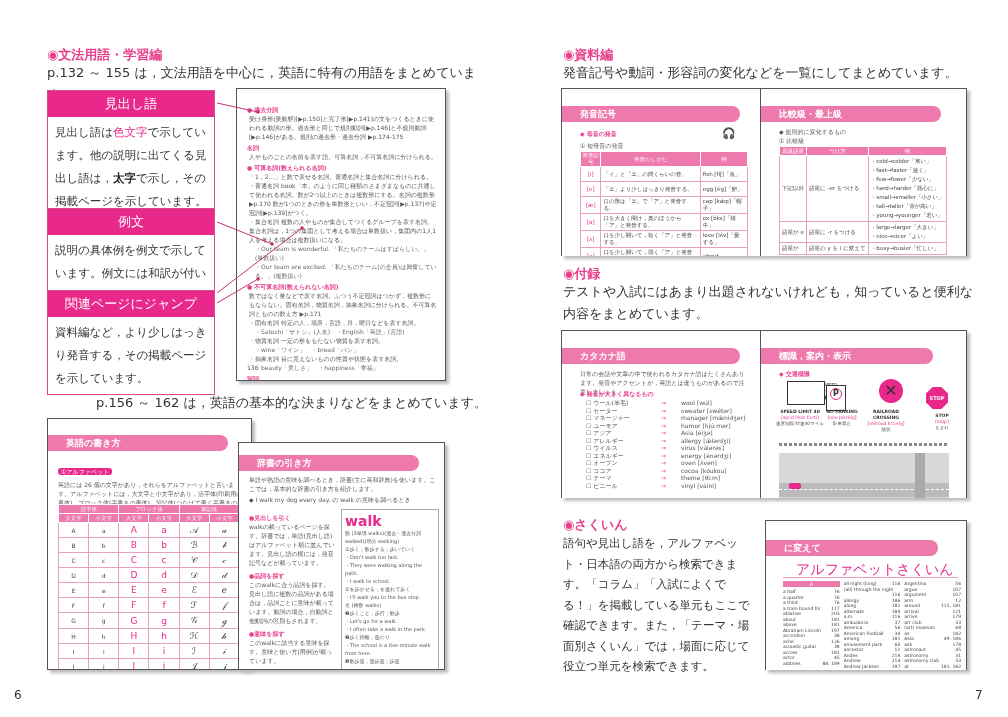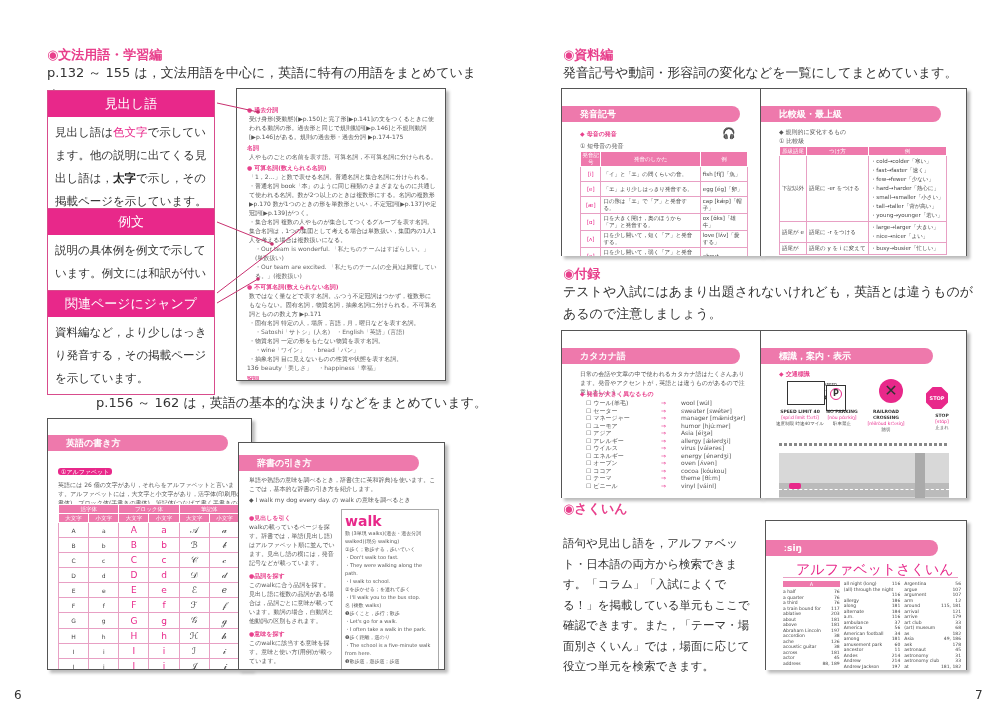--- a/index.html
+++ b/index.html
@@ -311,21 +311,21 @@
           <td>語尾の y を i に変えて</td>
           <td>
             <div style="line-height:9px;">・busy→busier「忙しい」</div>
           </td>
         </tr>
       </tbody>
   </table>
 </div>
 
 <div class="abs sec-head" style="left:563px;top:265px;">◉付録</div>
-<div class="abs sec-text" style="left:563px;top:281px;width:410px;">テストや入試にはあまり出題されないけれども，英語とは違うものがあるので注意しましょう。</div>
+<div class="abs sec-text" style="left:563px;top:281px;width:410px;">テストや入試にはあまり出題されないけれども，知っていると便利な内容をまとめています。</div>
 
 <div class="page" style="left:561px;top:330px;width:200px;height:168px;border-bottom:none;">
   <div class="banner" style="left:0;top:17px;width:178px;">カタカナ語</div>
   <div class="tiny" style="position:absolute;left:18px;top:38px;width:170px;">日常の会話や文章の中で使われるカタカナ語はたくさんあります。発音やアクセントが，英語とは違うものがあるので注意しましょう。</div>
   <div class="tinyp" style="position:absolute;left:18px;top:58px;">◆ 発音が大きく異なるもの</div>
   <div id="kata-list" style="position:absolute;left:24px;top:68px;width:160px;">
       <div class="tiny" style="display:flex;line-height:7.5px;">
         <span style="width:75px;">☐ ウール(羊毛)</span>
         <span style="width:20px;color:#e8288a;">⇒</span>
         <span>wool [wúl]</span>
@@ -426,25 +426,25 @@
 
   <div style="position:absolute;left:18px;top:112px;width:170px;height:3px;background:repeating-linear-gradient(90deg,#888 0 3px,#fff 3px 5px);"></div>
   <div style="position:absolute;left:18px;top:122px;width:170px;height:46px;background:#d8d8d8;">
     <div style="position:absolute;left:0;top:30px;width:170px;height:14px;background:#bbb;"></div>
     <div style="position:absolute;left:0;top:36px;width:170px;height:1px;border-top:1px dashed #fff;"></div>
     <div style="position:absolute;left:10px;top:30px;width:12px;height:6px;background:#e8288a;border-radius:2px;"></div>
     <div style="position:absolute;left:136px;top:0;width:10px;height:46px;background:#aaa;"></div>
   </div>
 </div>
 
-<div class="abs sec-head" style="left:563px;top:500px;">◉さくいん</div>
+<div class="abs sec-head" style="left:563px;top:516px;">◉さくいん</div>
 <div class="abs" style="left:563px;top:533px;width:190px;font-size:11.5px;line-height:20.5px;color:#333;">語句や見出し語を，アルファベット・日本語の両方から検索できます。「コラム」「入試によくでる！」を掲載している単元もここで確認できます。また，「テーマ・場面別さくいん」では，場面に応じて役立つ単元を検索できます。</div>
 
 <div class="page" style="left:765px;top:520px;width:202px;height:150px;border-bottom:none;">
-  <div class="banner" style="left:0;top:19px;width:172px;">ːsiŋ</div>
+  <div class="banner" style="left:0;top:19px;width:172px;">に変えて</div>
   <div style="position:absolute;left:30px;top:40px;font-size:14px;font-weight:normal;color:#e8288a;">アルファベットさくいん</div>
   <div style="position:absolute;left:17px;top:56px;width:175px;height:1px;background:#e8a0c4;"></div>
   <div id="index-cols" style="position:absolute;left:17px;top:60px;width:178px;display:flex;gap:4px;">
       <div style="flex:1;">
         <div style="background:#ee79ac;color:#fff;font-size:5px;text-align:center;margin-bottom:2px;">A</div>
         <div style="display:flex;justify-content:space-between;font-size:4.5px;line-height:5.5px;color:#444;">
           <span>a half</span>
           <span>76</span>
         </div>
         <div style="display:flex;justify-content:space-between;font-size:4.5px;line-height:5.5px;color:#444;">

